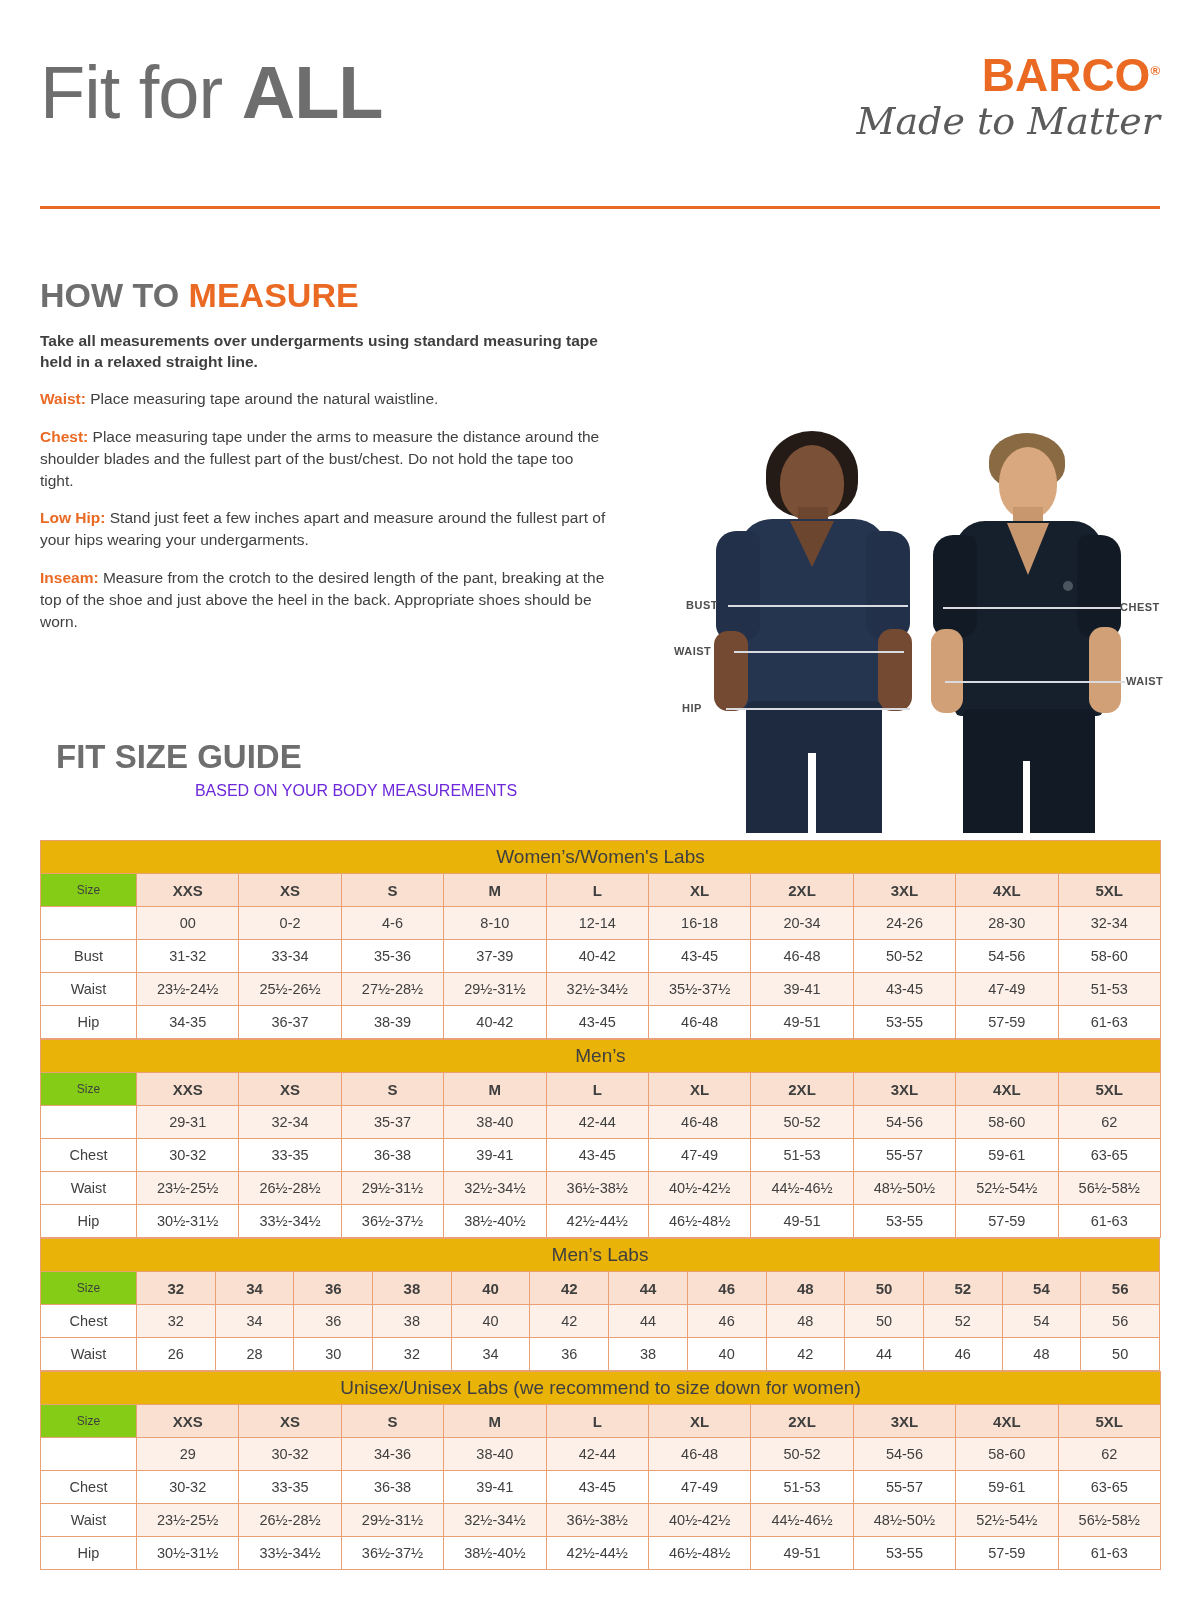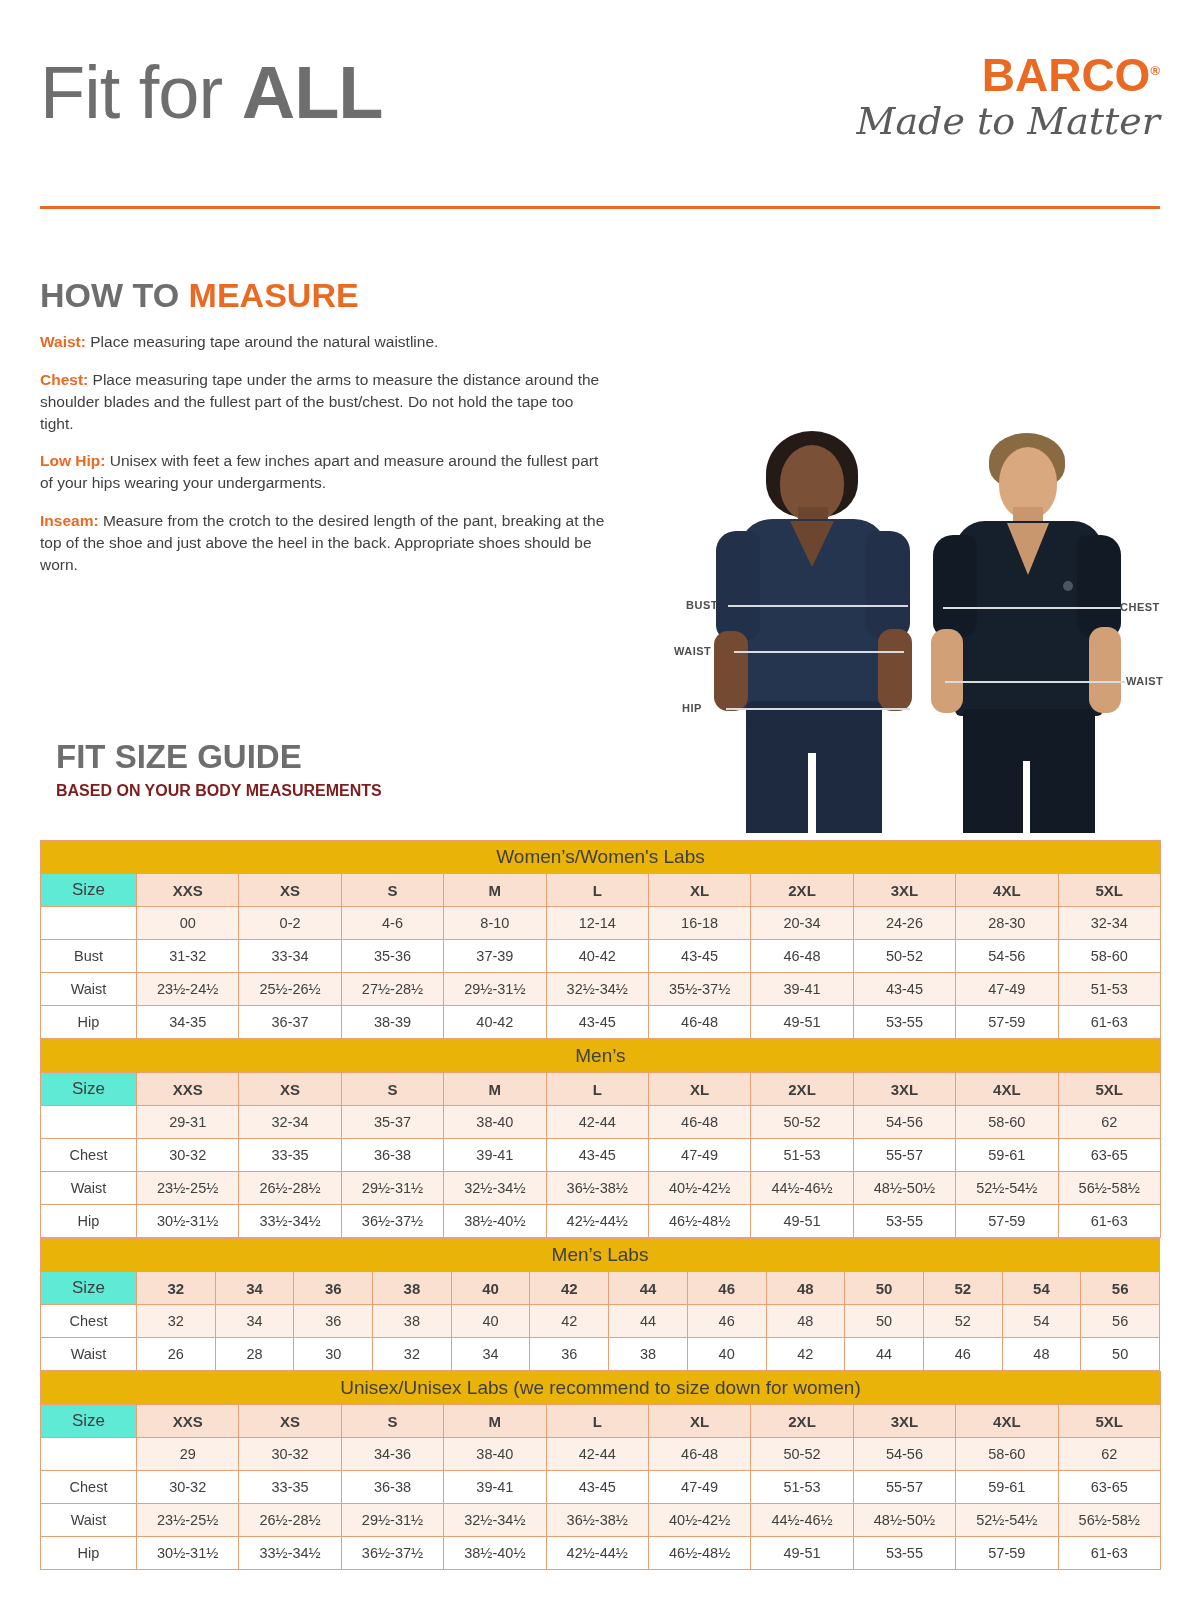--- a/index.html
+++ b/index.html
@@ -258,23 +258,24 @@
     width: 600px;
   }
   .guide-title {
     font-size: 33px;
     font-weight: 700;
     color: #6e6e6e;
     margin: 0 0 6px 0;
   }
   .guide-sub {
     font-size: 16px;
-    font-weight: 700;
-    color: #7f1d1d;
+    font-weight: 400;
+    color: #6d28d9;
     margin: 0;
+    text-align: center;
   }
 
   .tables {
     position: absolute;
     left: 40px;
     top: 792px;
     width: 1120px;
   }
   table.sz {
     width: 1120px;
@@ -306,23 +307,23 @@
     background: #ffffff;
     width: 96px;
   }
   tr.hdr td {
     background: #fae0d0;
     font-weight: 700;
     font-size: 15px;
     color: #3f3f3f;
   }
   tr.hdr td.rowlabel {
-    background: #5eead4;
+    background: #84cc16;
     font-weight: 400;
-    font-size: 17px;
+    font-size: 12px;
   }
   tr.tint td {
     background: #fdf0e8;
   }
   tr.tint td.rowlabel {
     background: #ffffff;
   }
   tr.plain td {
     background: #ffffff;
   }
@@ -336,24 +337,25 @@
     <div class="header-title"><span>Fit for </span><b>ALL</b></div>
     <div class="brand">
       <div class="brand-name"><span>BARCO</span><span class="brand-reg">®</span></div>
       <div class="brand-tag">Made to Matter</div>
     </div>
   </div>
   <div class="rule"></div>
 
   <div class="how-section">
     <h2 class="h2"><span>HOW TO </span><span class="accent">MEASURE</span></h2>
+    <div class="lede">Take all measurements over undergarments using standard measuring tape held in a relaxed straight line.</div>
 
     <p class="para"><span class="term">Waist:</span><span> Place measuring tape around the natural waistline.</span></p>
     <p class="para"><span class="term">Chest:</span><span> Place measuring tape under the arms to measure the distance around the shoulder blades and the fullest part of the bust/chest. Do not hold the tape too tight.</span></p>
-    <p class="para"><span class="term">Low Hip:</span><span> Unisex with feet a few inches apart and measure around the fullest part of your hips wearing your undergarments.</span></p>
+    <p class="para"><span class="term">Low Hip:</span><span> Stand just feet a few inches apart and measure around the fullest part of your hips wearing your undergarments.</span></p>
     <p class="para"><span class="term">Inseam:</span><span> Measure from the crotch to the desired length of the pant, breaking at the top of the shoe and just above the heel in the back. Appropriate shoes should be worn.</span></p>
   </div>
 
   <div class="models">
 
     <div class="model" style="left:20px; width:210px; height:402px;">
       <div class="hair w-hair"></div>
       <div class="head w-head"></div>
       <div class="w-neck"></div>
       <div class="w-torso"></div>

